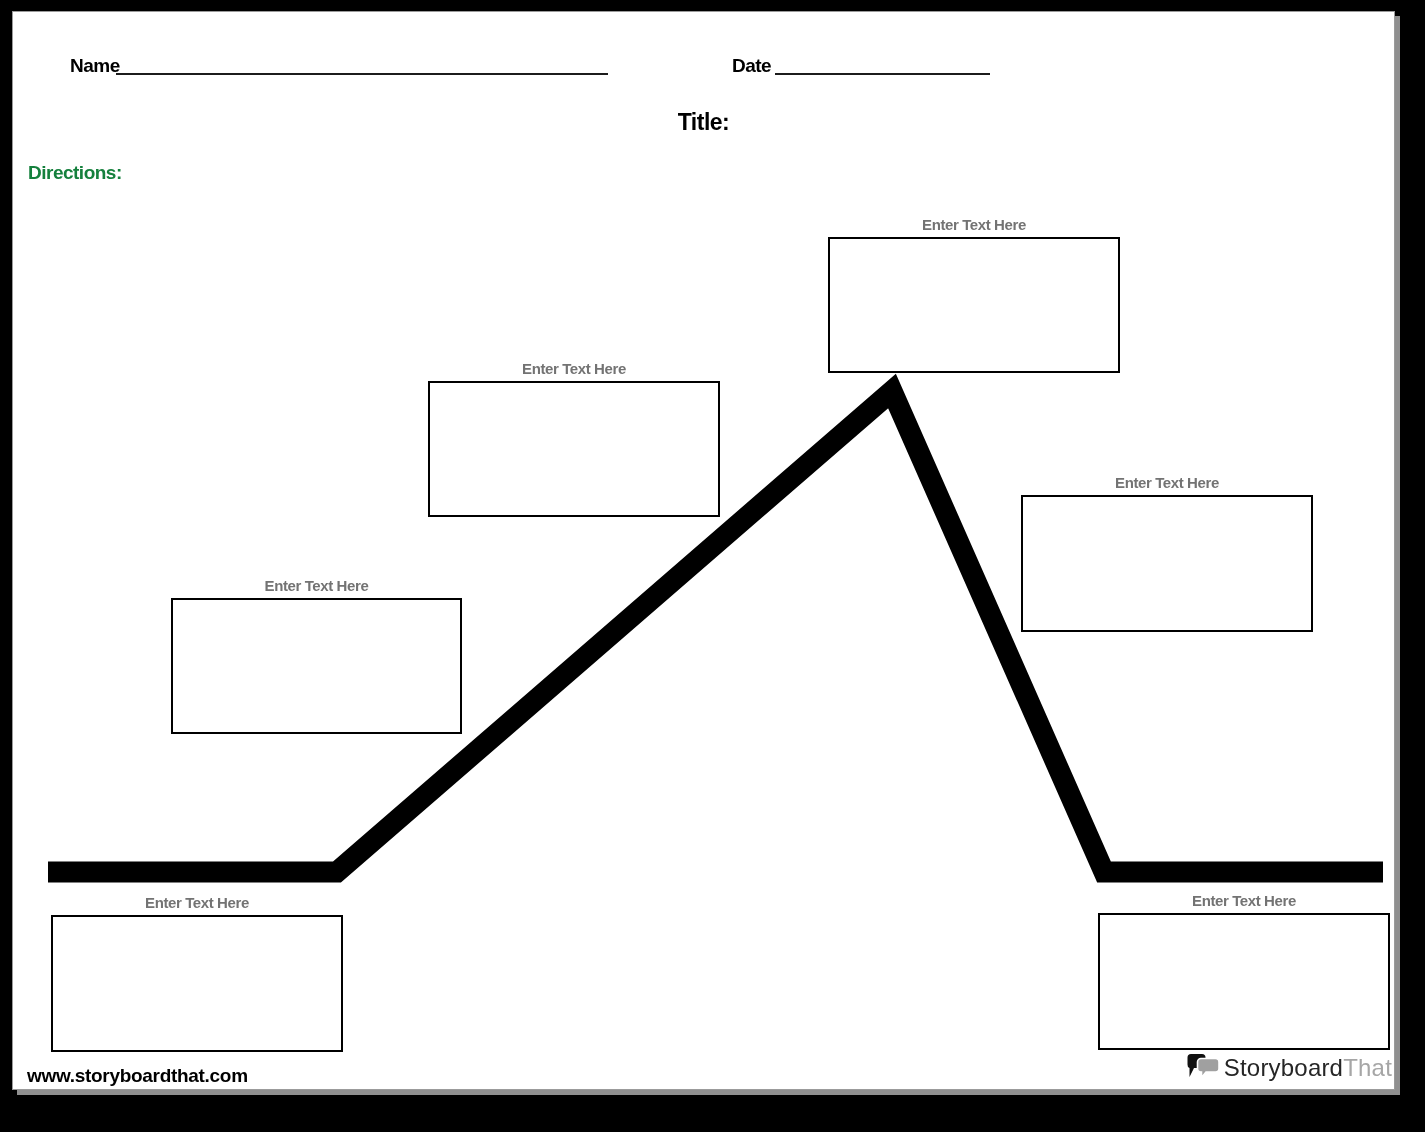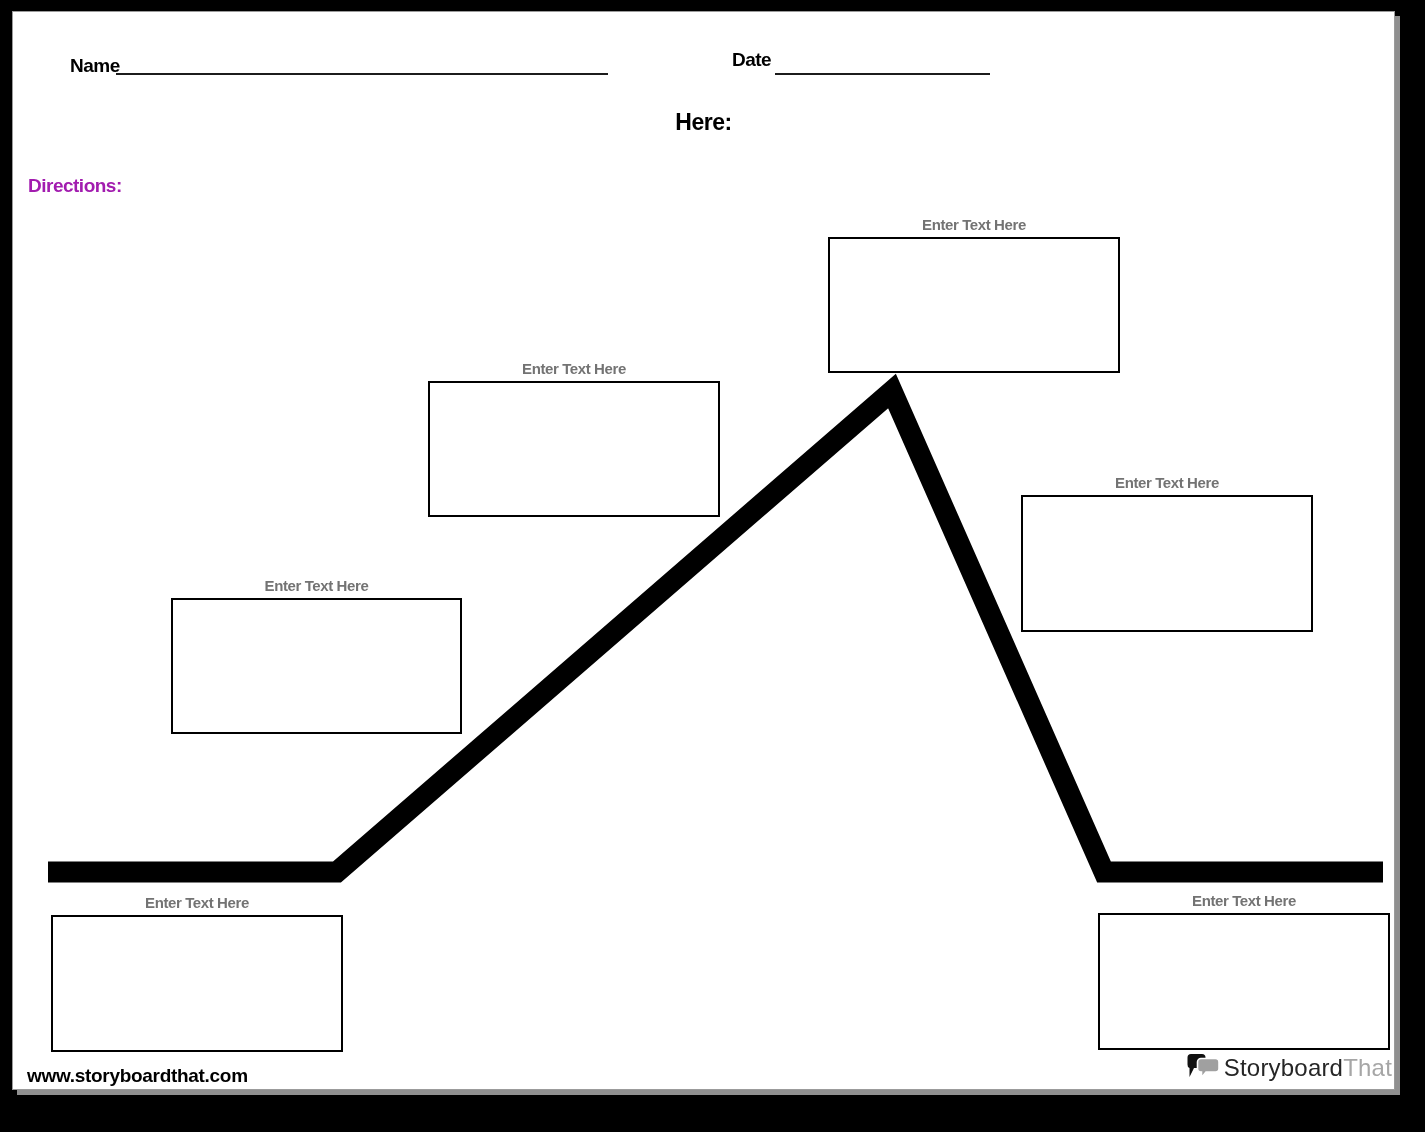--- a/index.html
+++ b/index.html
@@ -30,21 +30,21 @@
   
   .field-label {
     position: absolute;
     font-weight: 700;
     font-size: 19px;
     letter-spacing: -0.5px;
     color: #000;
     white-space: nowrap;
   }
   .name-label  { left: 57px;  top: 43px; }
-  .date-label  { left: 719px; top: 37px; }
+  .date-label  { left: 719px; top: 43px; }
   .write-line {
     position: absolute;
     height: 0;
     border-top: 2px solid #1c1c1c;
     cursor: text;
   }
   .name-line { left: 103px; top: 61px; width: 492px; }
   .date-line { left: 762px; top: 61px; width: 215px; }
   .page-title {
     position: absolute;
@@ -52,25 +52,25 @@
     top: 97px;
     text-align: center;
     font-weight: 700;
     font-size: 23px;
     letter-spacing: -0.5px;
     color: #000;
   }
   .directions-label {
     position: absolute;
     left: 15px;
-    top: 163px;
+    top: 150px;
     font-weight: 700;
     font-size: 19px;
     letter-spacing: -0.5px;
-    color: #a21caf;
+    color: #15803d;
   }
   
   .plot-line-svg {
     position: absolute;
     left: 0; top: 0;
     width: 1381px;
     height: 1077px;
     pointer-events: none;
   }
   
@@ -137,21 +137,21 @@
 
 <div class="stage">
   <div class="page">
 
     <span class="field-label name-label">Name</span>
     <div class="write-line name-line"></div>
 
     <span class="field-label date-label">Date</span>
     <div class="write-line date-line"></div>
 
-    <div class="page-title">Here:</div>
+    <div class="page-title">Title:</div>
     <div class="directions-label">Directions:</div>
 
     <svg class="plot-line-svg" viewBox="0 0 1381 1077" aria-hidden="true">
       <polyline points="35,860 324,860 879,379 1091,860 1370,860" fill="none" stroke="#000000" stroke-width="21" stroke-linejoin="miter" stroke-miterlimit="10" stroke-linecap="butt"></polyline>
     </svg>
 
     <div class="plot-box-group box-exposition">
       <div class="box-label">Enter Text Here</div>
       <div class="box-field"></div>
     </div>

